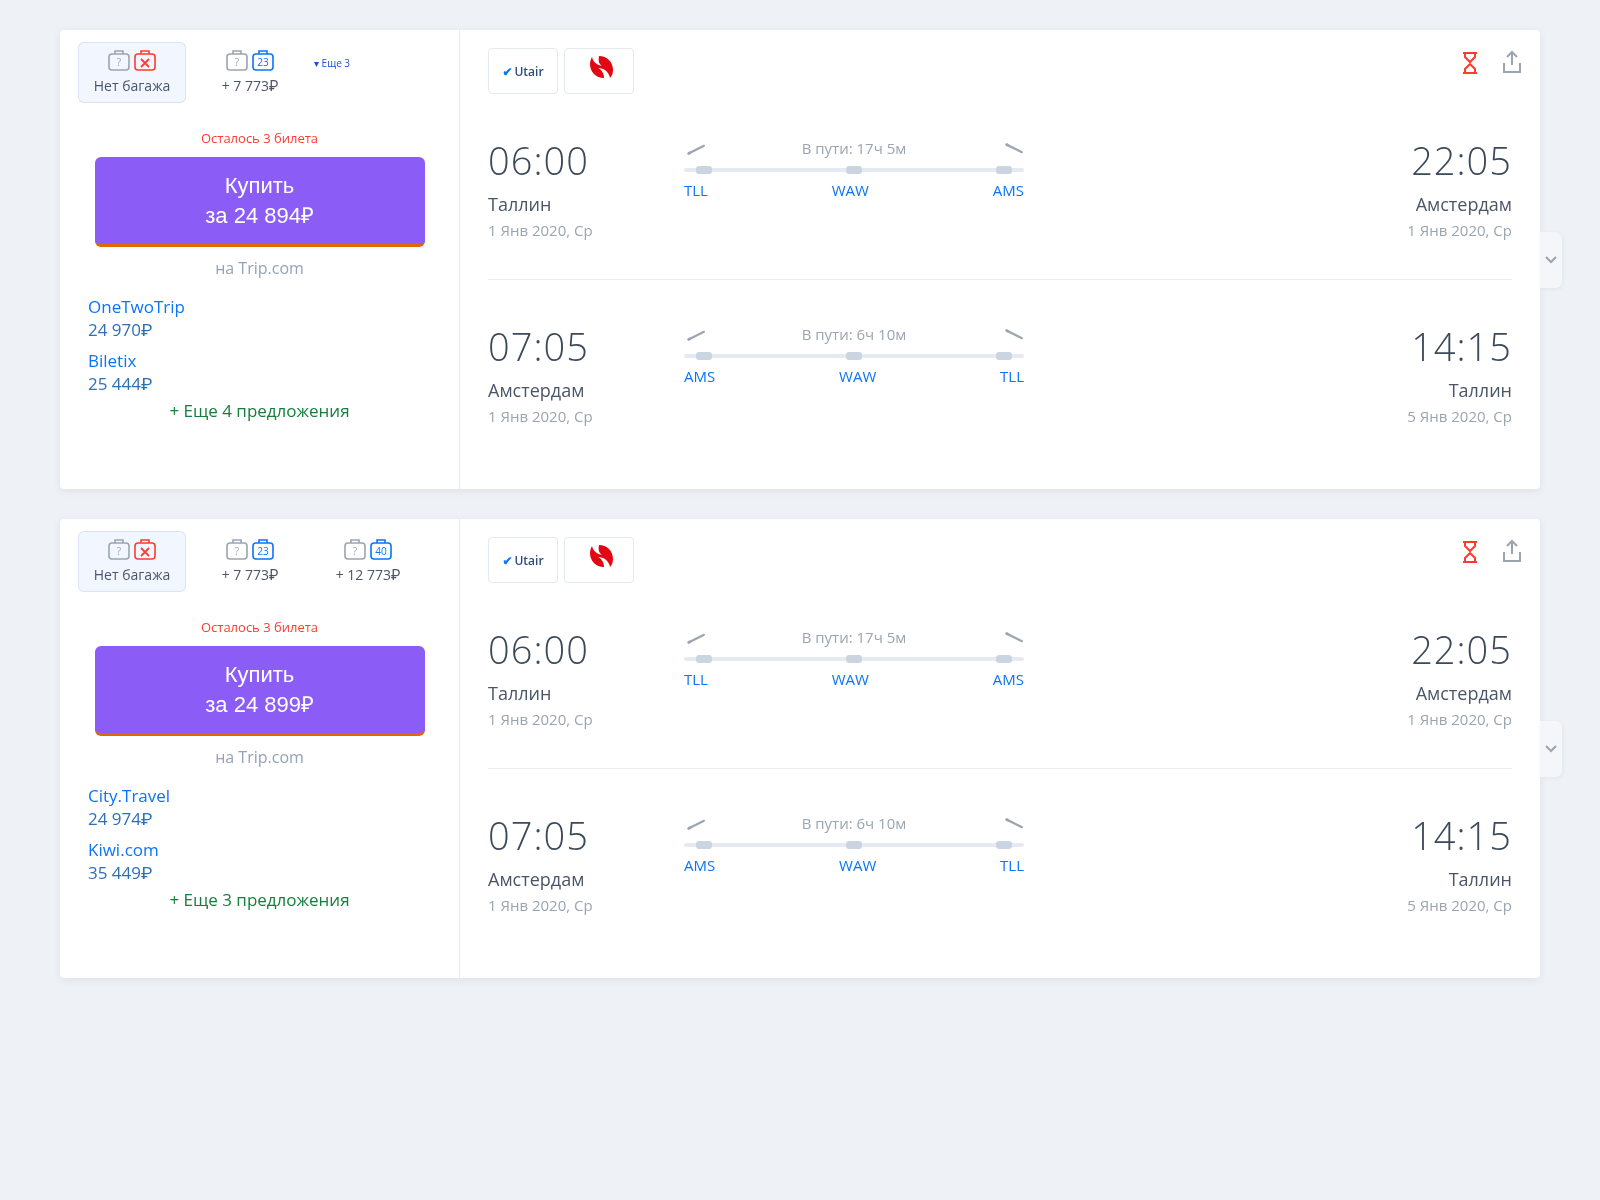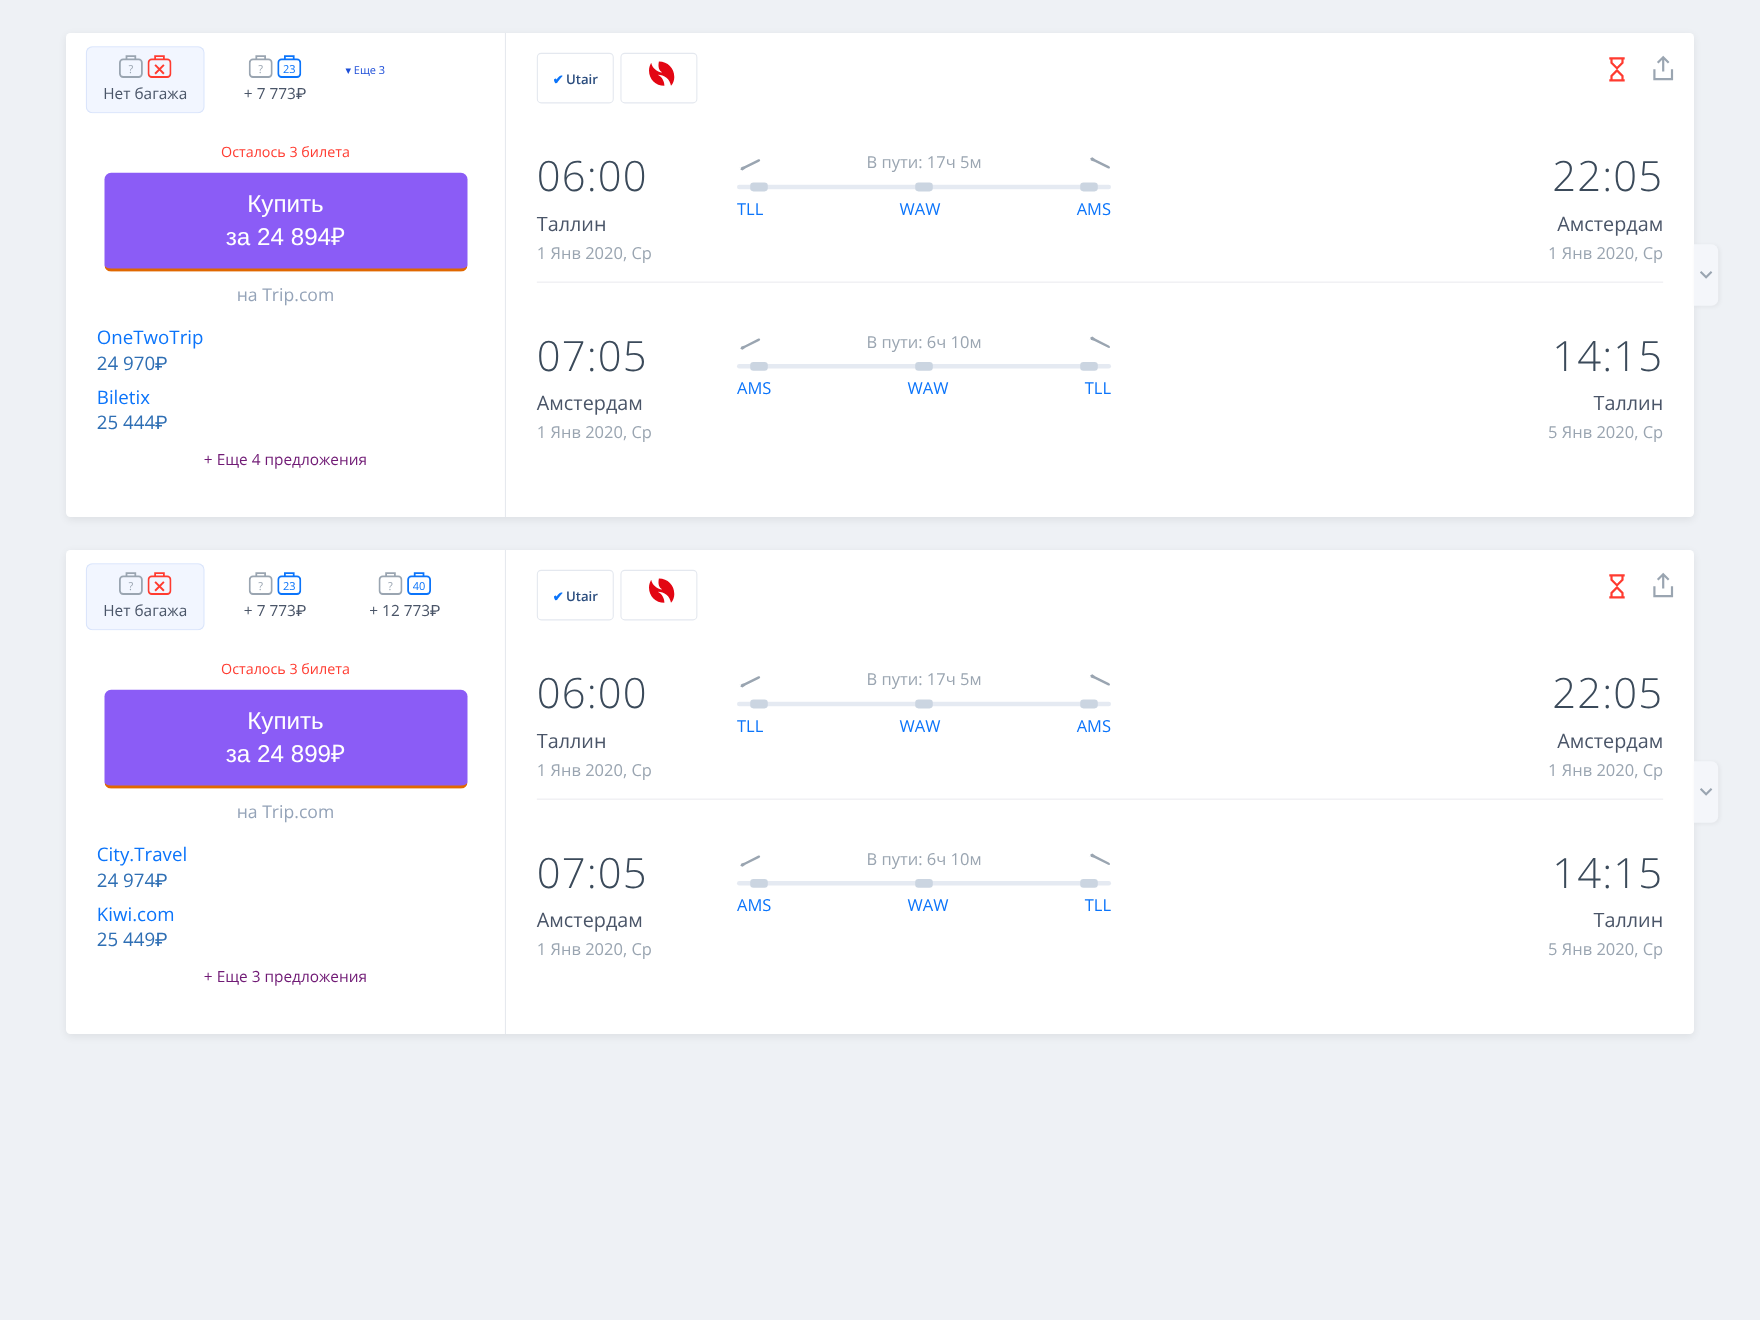--- a/index.html
+++ b/index.html
@@ -64,39 +64,39 @@
     text-align: center; color: #94a3b8; font-size: 16px; margin-top: 10px;
   }
   .alt-list { margin-top: 12px; }
   .alt {
     display: flex; justify-content: space-between;
     font-size: 17px; padding: 4px 10px; flex-direction: column;
   }
   .alt .name { color: #0b74fa; cursor: pointer; }
   .alt .price { color: #2f6fb4; }
   .more-offers {
-    text-align: center; color: #701a75; font-size: 14px; margin-top: 10px;
+    text-align: center; color: #15803d; font-size: 17px; 
     cursor: pointer;
   }
   
   .right { flex: 1; padding: 18px 28px 24px; position: relative; }
   .airlines { display: flex; gap: 6px; }
   .airline-box {
     width: 70px; height: 46px; border: 1px solid #e4e8ef; border-radius: 4px;
     display: flex; align-items: center; justify-content: center;
     font-size: 12px; color: #2b4d7e; font-weight: 600;
   }
   .airline-box.red svg { display:block; }
   .top-icons {
     position: absolute; top: 20px; right: 16px; display: flex; gap: 20px;
     align-items: center;
   }
   .seg {
-    display: flex; align-items: flex-start; gap: 12px; margin-top: 40px;
-    padding-bottom: 16px; border-bottom: 1px solid #ececf0;
+    display: flex; align-items: flex-start; gap: 26px; margin-top: 40px;
+    padding-bottom: 39px; border-bottom: 1px solid #ececf0;
   }
   .seg:last-child { border-bottom: none; }
   .col-time { width: 170px; }
   .col-time.right-al { text-align: right; margin-left: auto; }
   .t-big { font-size: 38px; color: #3b4a5a; font-weight: 300; letter-spacing: 1px; }
   .t-city { font-size: 18px; color: #4a5568; margin-top: 6px; }
   .t-date { font-size: 15px; color: #9aa5b1; margin-top: 4px; }
   .col-mid { flex: 1; max-width: 340px; text-align: center; padding-top: 4px; }
   .mid-top {
     display: flex; justify-content: space-between; align-items: center;
@@ -335,21 +335,21 @@
     </button>
     <div class="buy-on">на Trip.com</div>
 
     <div class="alt-list">
       <div class="alt">
         <span class="name">City.Travel</span>
         <span class="price">24 974₽</span>
       </div>
       <div class="alt">
         <span class="name">Kiwi.com</span>
-        <span class="price">25 449₽</span>
+        <span class="price">35 449₽</span>
       </div>
     </div>
     <div class="more-offers">+ Еще 3 предложения</div>
   </div>
 
   <div class="right">
     <div class="airlines">
       <div class="airline-box">
         <span style="color:#0b74fa;margin-right:2px">✔</span>
           <span>Utair</span>

